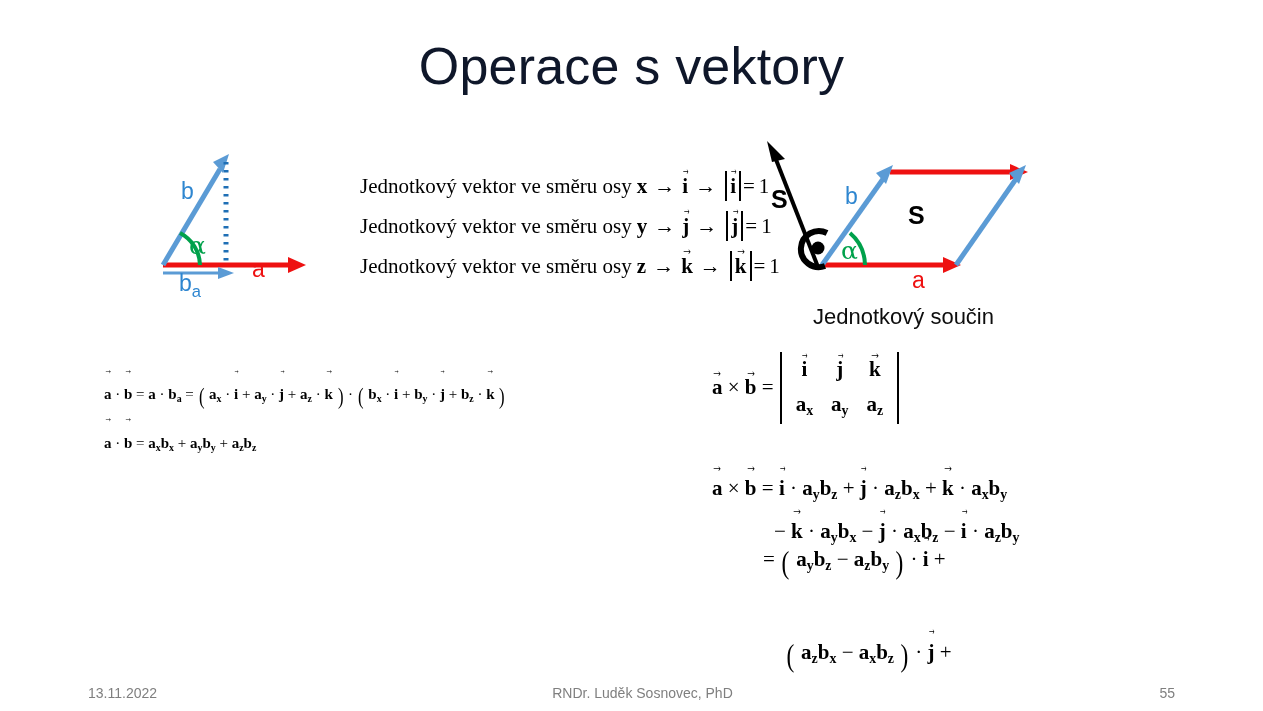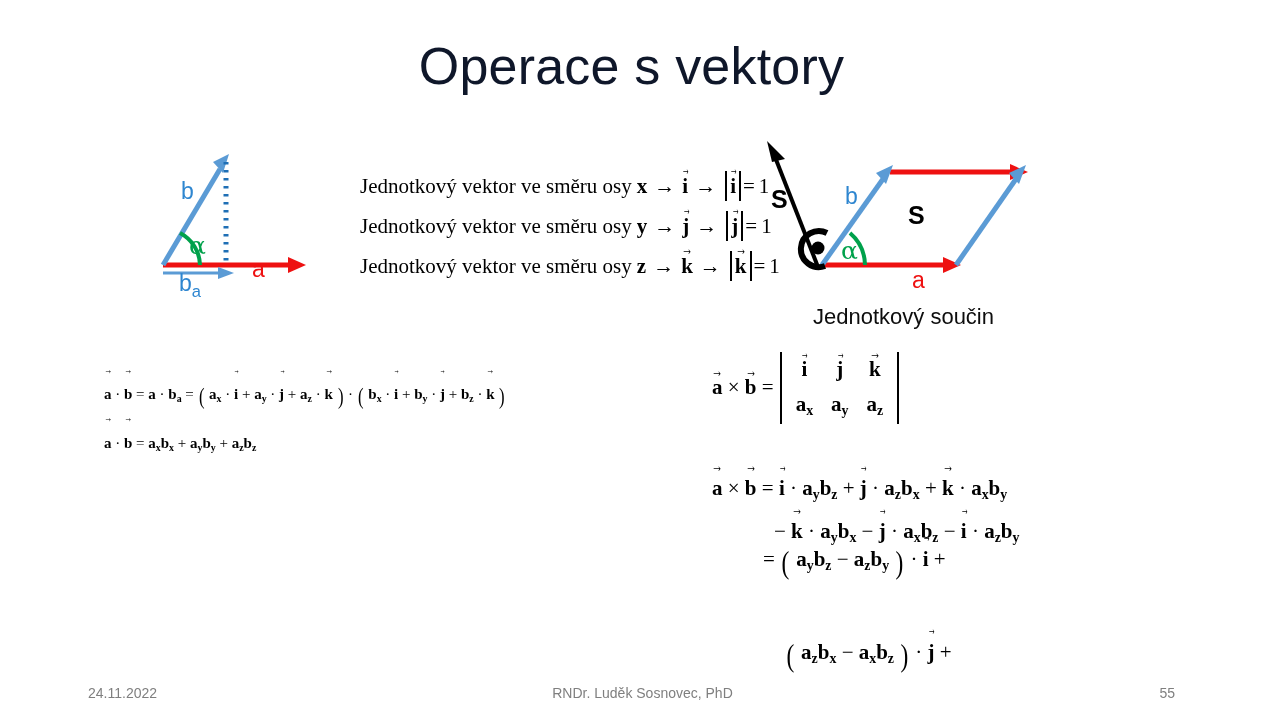--- a/index.html
+++ b/index.html
@@ -488,17 +488,17 @@
       <span class="paren">(</span>
       <span class="bold">a</span><span class="sub">x</span><span class="bold">b</span><span class="sub">y</span>
       <span>−</span>
       <span class="bold">a</span><span class="sub">y</span><span class="bold">b</span><span class="sub">x</span>
       <span class="paren">)</span>
       <span>·</span>
       <span class="vec">k</span>
     </div>
   </div>
 
-  <div class="footer" id="footer-date">24.11.2022</div>
+  <div class="footer" id="footer-date">13.11.2022</div>
   <div class="footer" id="footer-author">RNDr. Luděk Sosnovec, PhD</div>
   <div class="footer" id="footer-page">55</div>
 
 </div>
 
 </body></html>

